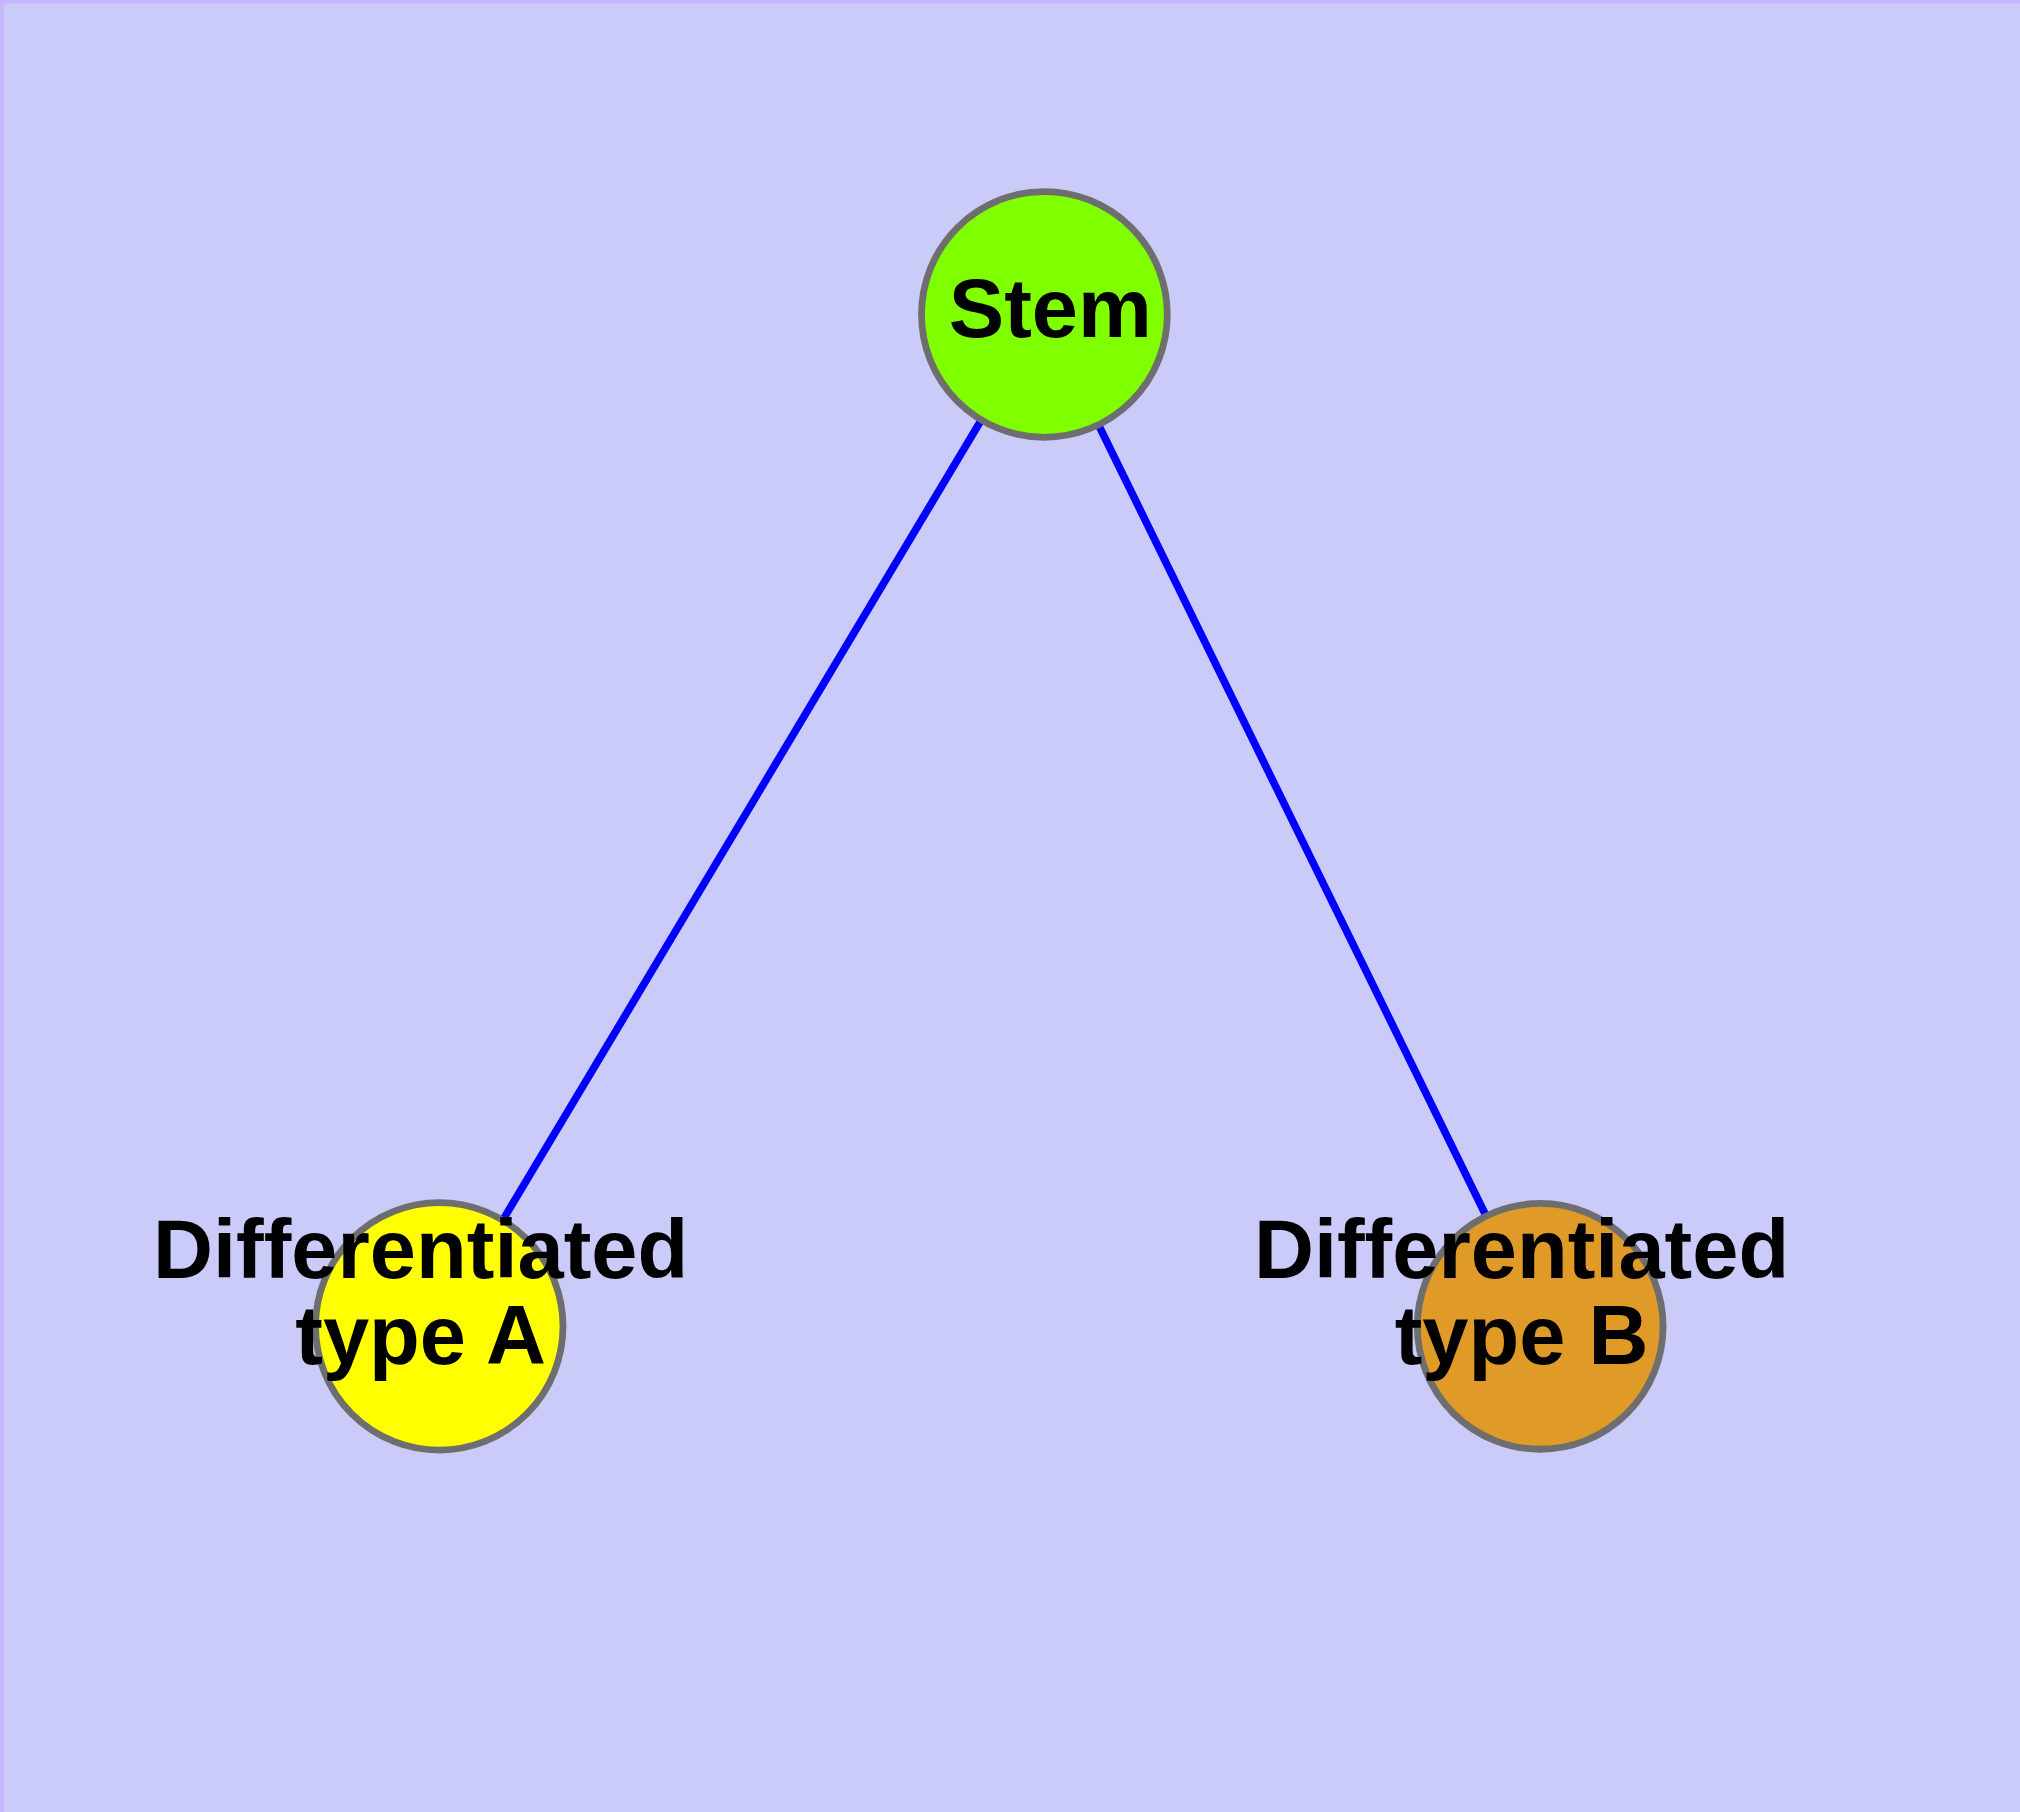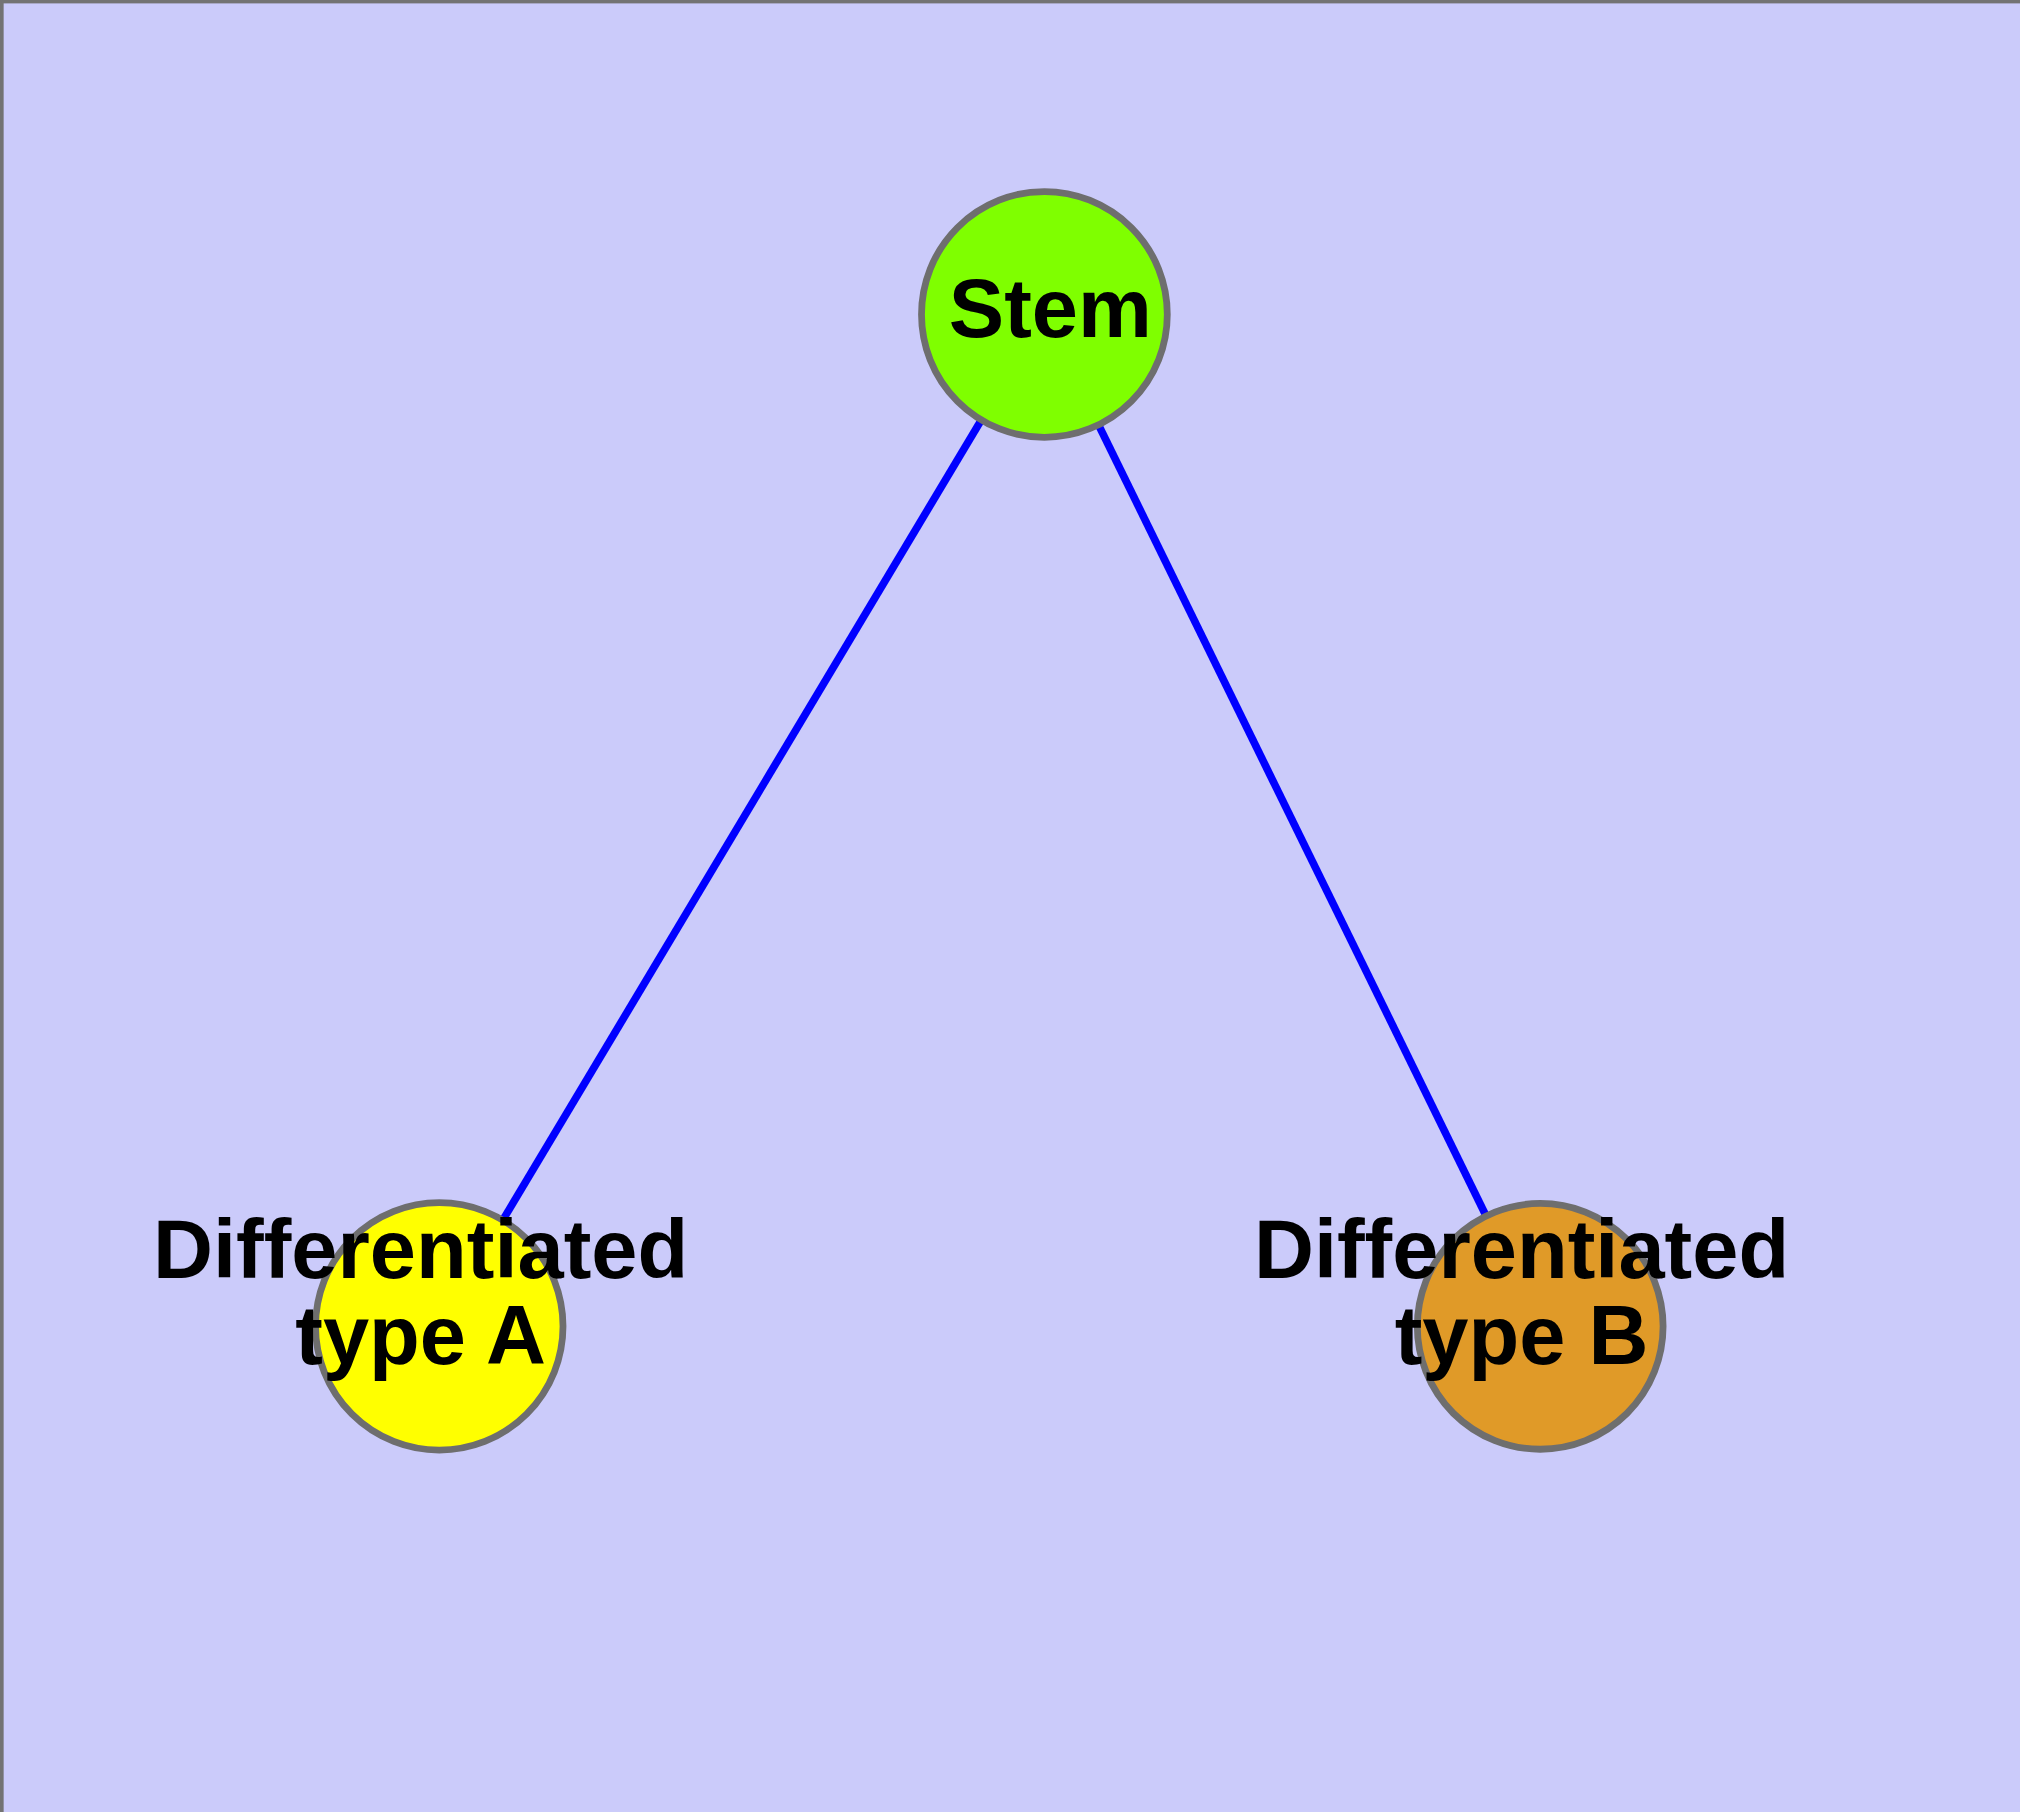--- a/index.html
+++ b/index.html
@@ -33,21 +33,21 @@
     font-weight: bold;
     fill: #000000;
     text-anchor: middle;
     dominant-baseline: middle;
     paint-order: normal;
   }
 </style>
 </head>
 <body style="background: rgb(255, 255, 255);">
 
-<div id="graph-canvas" style="background: #737373;">
+<div id="graph-canvas" style="background: #c4b5fd;">
   <svg id="graph-svg" viewBox="0 0 2384 2138" xmlns="http://www.w3.org/2000/svg">
 
     <rect id="bg-rect" x="4" y="4" width="2380" height="2134" fill="#cbcbfa"></rect>
 
     <g id="edges-layer">
         <line x1="1232" y1="371" x2="518" y2="1565" stroke="#0000ff" stroke-width="9" stroke-linecap="butt"></line>
         <line x1="1232" y1="371" x2="1817" y2="1565" stroke="#0000ff" stroke-width="9" stroke-linecap="butt"></line>
       </g>
     <g id="nodes-layer">
         <circle cx="1232" cy="371" r="145" fill="#7fff00" stroke="#6e6e6e" stroke-width="8"></circle>

